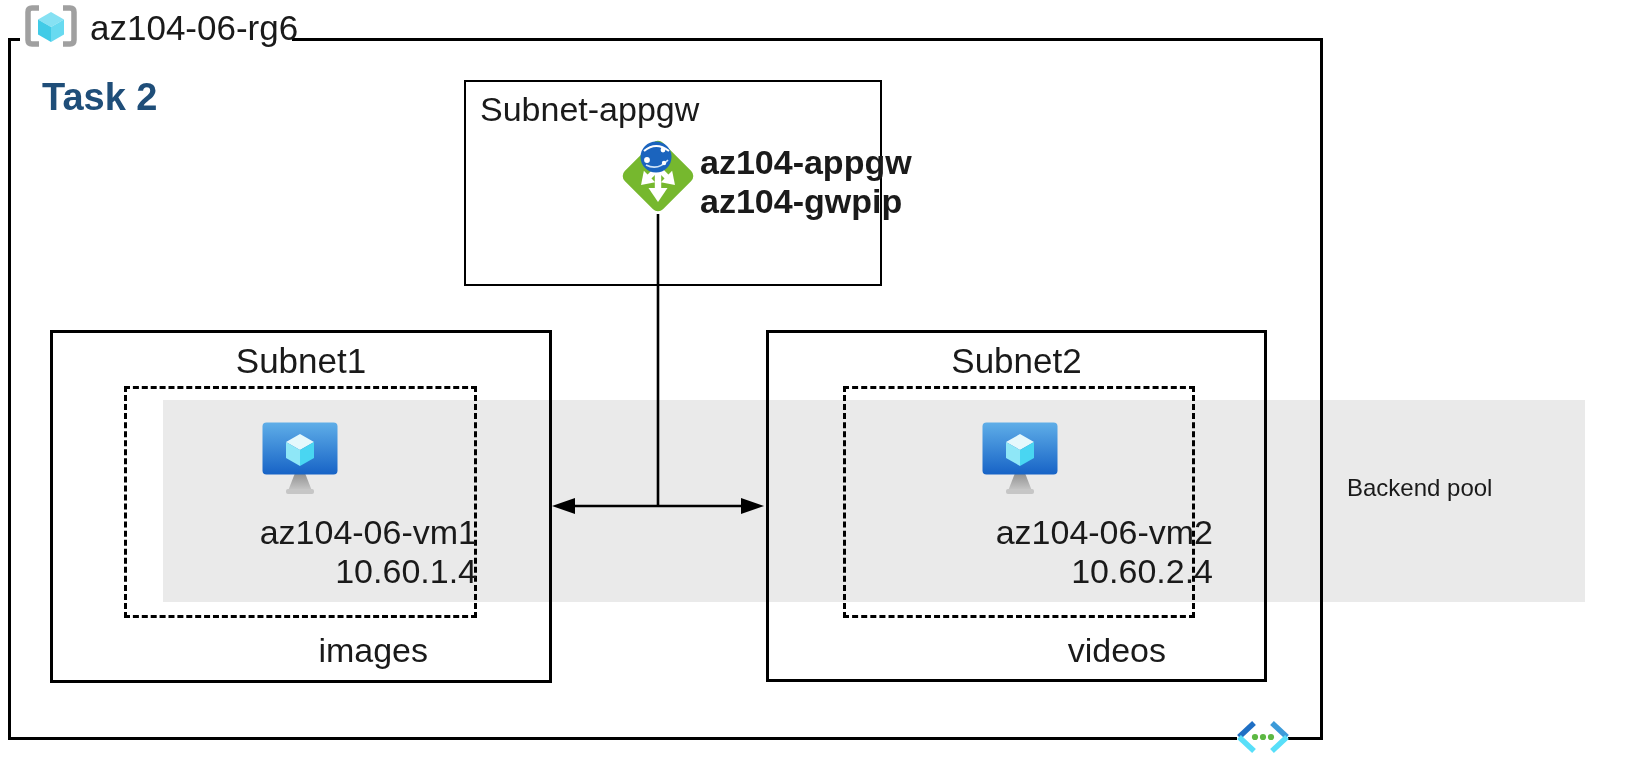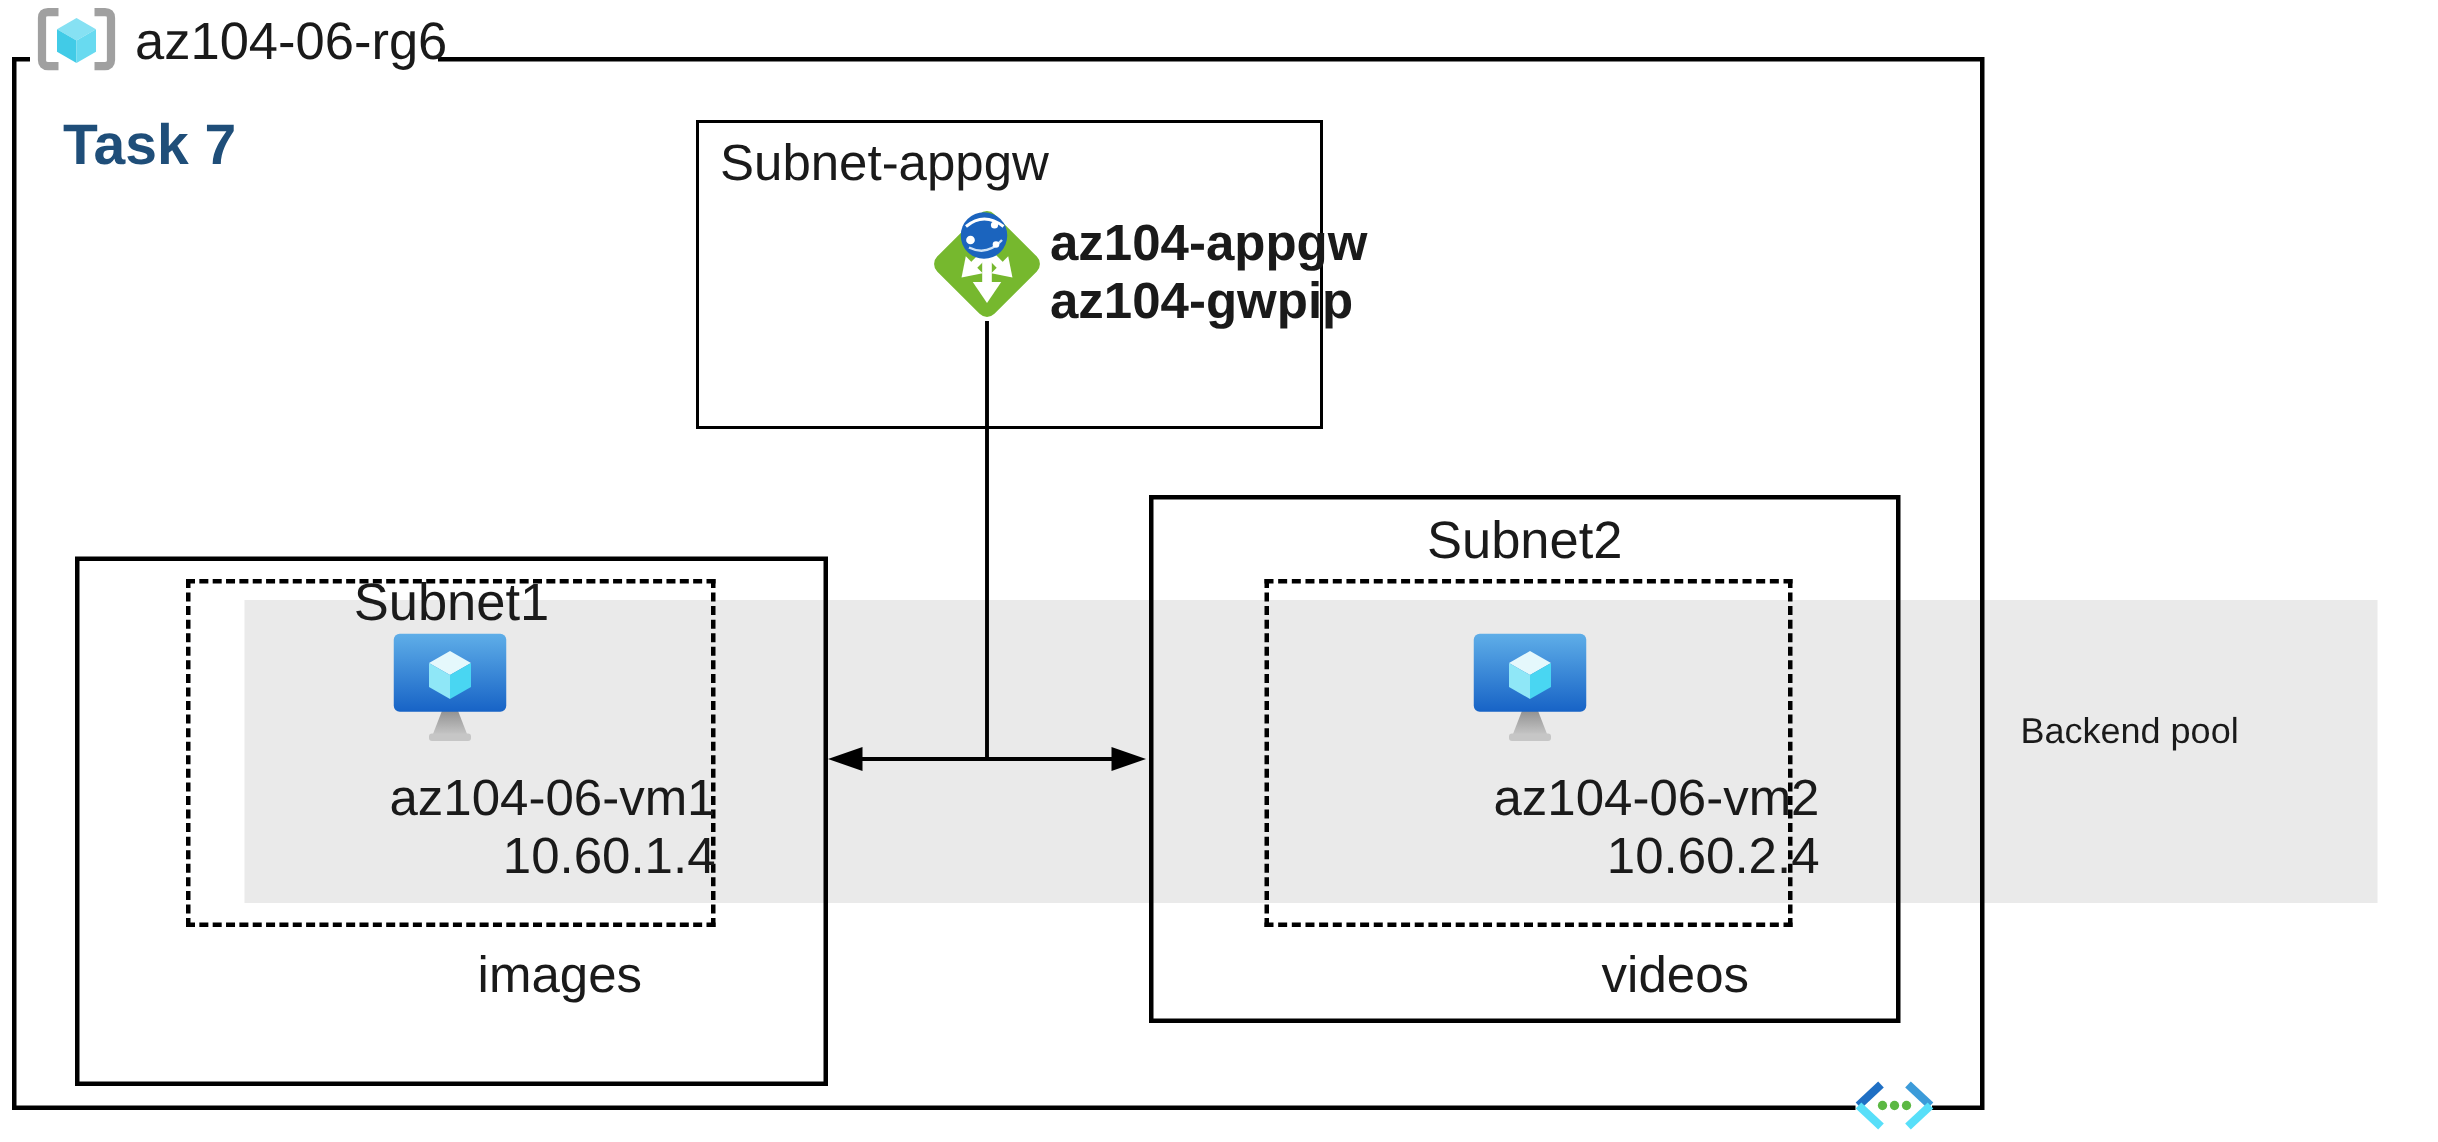--- a/index.html
+++ b/index.html
@@ -49,21 +49,21 @@
 
   <svg class="abs" style="left:22px;top:3px;" width="58" height="46" viewBox="0 0 58 46">
     <path d="M17 5 L10 5 Q6 5 6 9 L6 37 Q6 41 10 41 L17 41" fill="none" stroke="#A0A0A0" stroke-width="5.5"></path>
     <path d="M41 5 L48 5 Q52 5 52 9 L52 37 Q52 41 48 41 L41 41" fill="none" stroke="#A0A0A0" stroke-width="5.5"></path>
     <polygon points="29,9 42,16.5 29,24 16,16.5" fill="#86E1F3"></polygon>
     <polygon points="16,16.5 29,24 29,39 16,31.5" fill="#41CBE7"></polygon>
     <polygon points="42,16.5 29,24 29,39 42,31.5" fill="#68DAF0"></polygon>
   </svg>
   <div class="abs rg-label" style="left:90px;top:8px;">az104-06-rg6</div>
 
-  <div class="abs task" style="left:42px;top:75px;">Task 7</div>
+  <div class="abs task" style="left:42px;top:75px;">Task 2</div>
 
   <div class="abs box-thin" style="left:464px;top:80px;width:418px;height:206px;">
     <div class="abs lbl" style="left:14px;top:7px;">Subnet-appgw</div>
   </div>
 
   <svg class="abs" style="left:620px;top:138px;" width="76" height="76" viewBox="0 0 76 76">
     <rect x="11" y="11" width="54" height="54" rx="7" transform="rotate(45 38 38)" fill="#76B82E"></rect>
 
     <g transform="rotate(45 38 30)">
       <rect x="35.2" y="30" width="5.6" height="15" fill="#fff"></rect>
@@ -83,21 +83,21 @@
     <path d="M26 27 Q38 33 48 22" fill="none" stroke="#CFE3F7" stroke-width="1.6"></path>
     <circle cx="27" cy="22" r="2.9" fill="#fff"></circle>
     <circle cx="43" cy="12" r="2.4" fill="#fff"></circle>
     <circle cx="44" cy="25" r="2.2" fill="#fff"></circle>
   </svg>
   <div class="abs lbl-2line" style="left:700px;top:143px;font-weight:bold;">
     <div>az104-appgw</div>
     <div>az104-gwpip</div>
   </div>
 
-  <div class="abs box" style="left:50px;top:330px;width:502px;height:353px;margin-top:41px;">
+  <div class="abs box" style="left:50px;top:330px;width:502px;height:353px;">
     <div class="abs title-center" style="left:0;top:8px;">Subnet1</div>
   </div>
   <div class="abs dashed" style="left:124px;top:386px;width:353px;height:232px;"></div>
 
   <svg class="abs" style="left:261px;top:421px;" width="78" height="77" viewBox="0 0 78 77">
     <polygon points="34,52 44,52 51,70 27,70" fill="url(#standGrad)"></polygon>
     <rect x="25" y="68" width="28" height="5" rx="2" fill="#C6C6C6"></rect>
     <rect x="1.5" y="1.5" width="75" height="52" rx="4" fill="url(#monGrad)"></rect>
     <polygon points="39,13 53,21 39,29 25,21" fill="#E5F8FC"></polygon>
     <polygon points="25,21 39,29 39,45 25,37" fill="#8FE7F7"></polygon>

